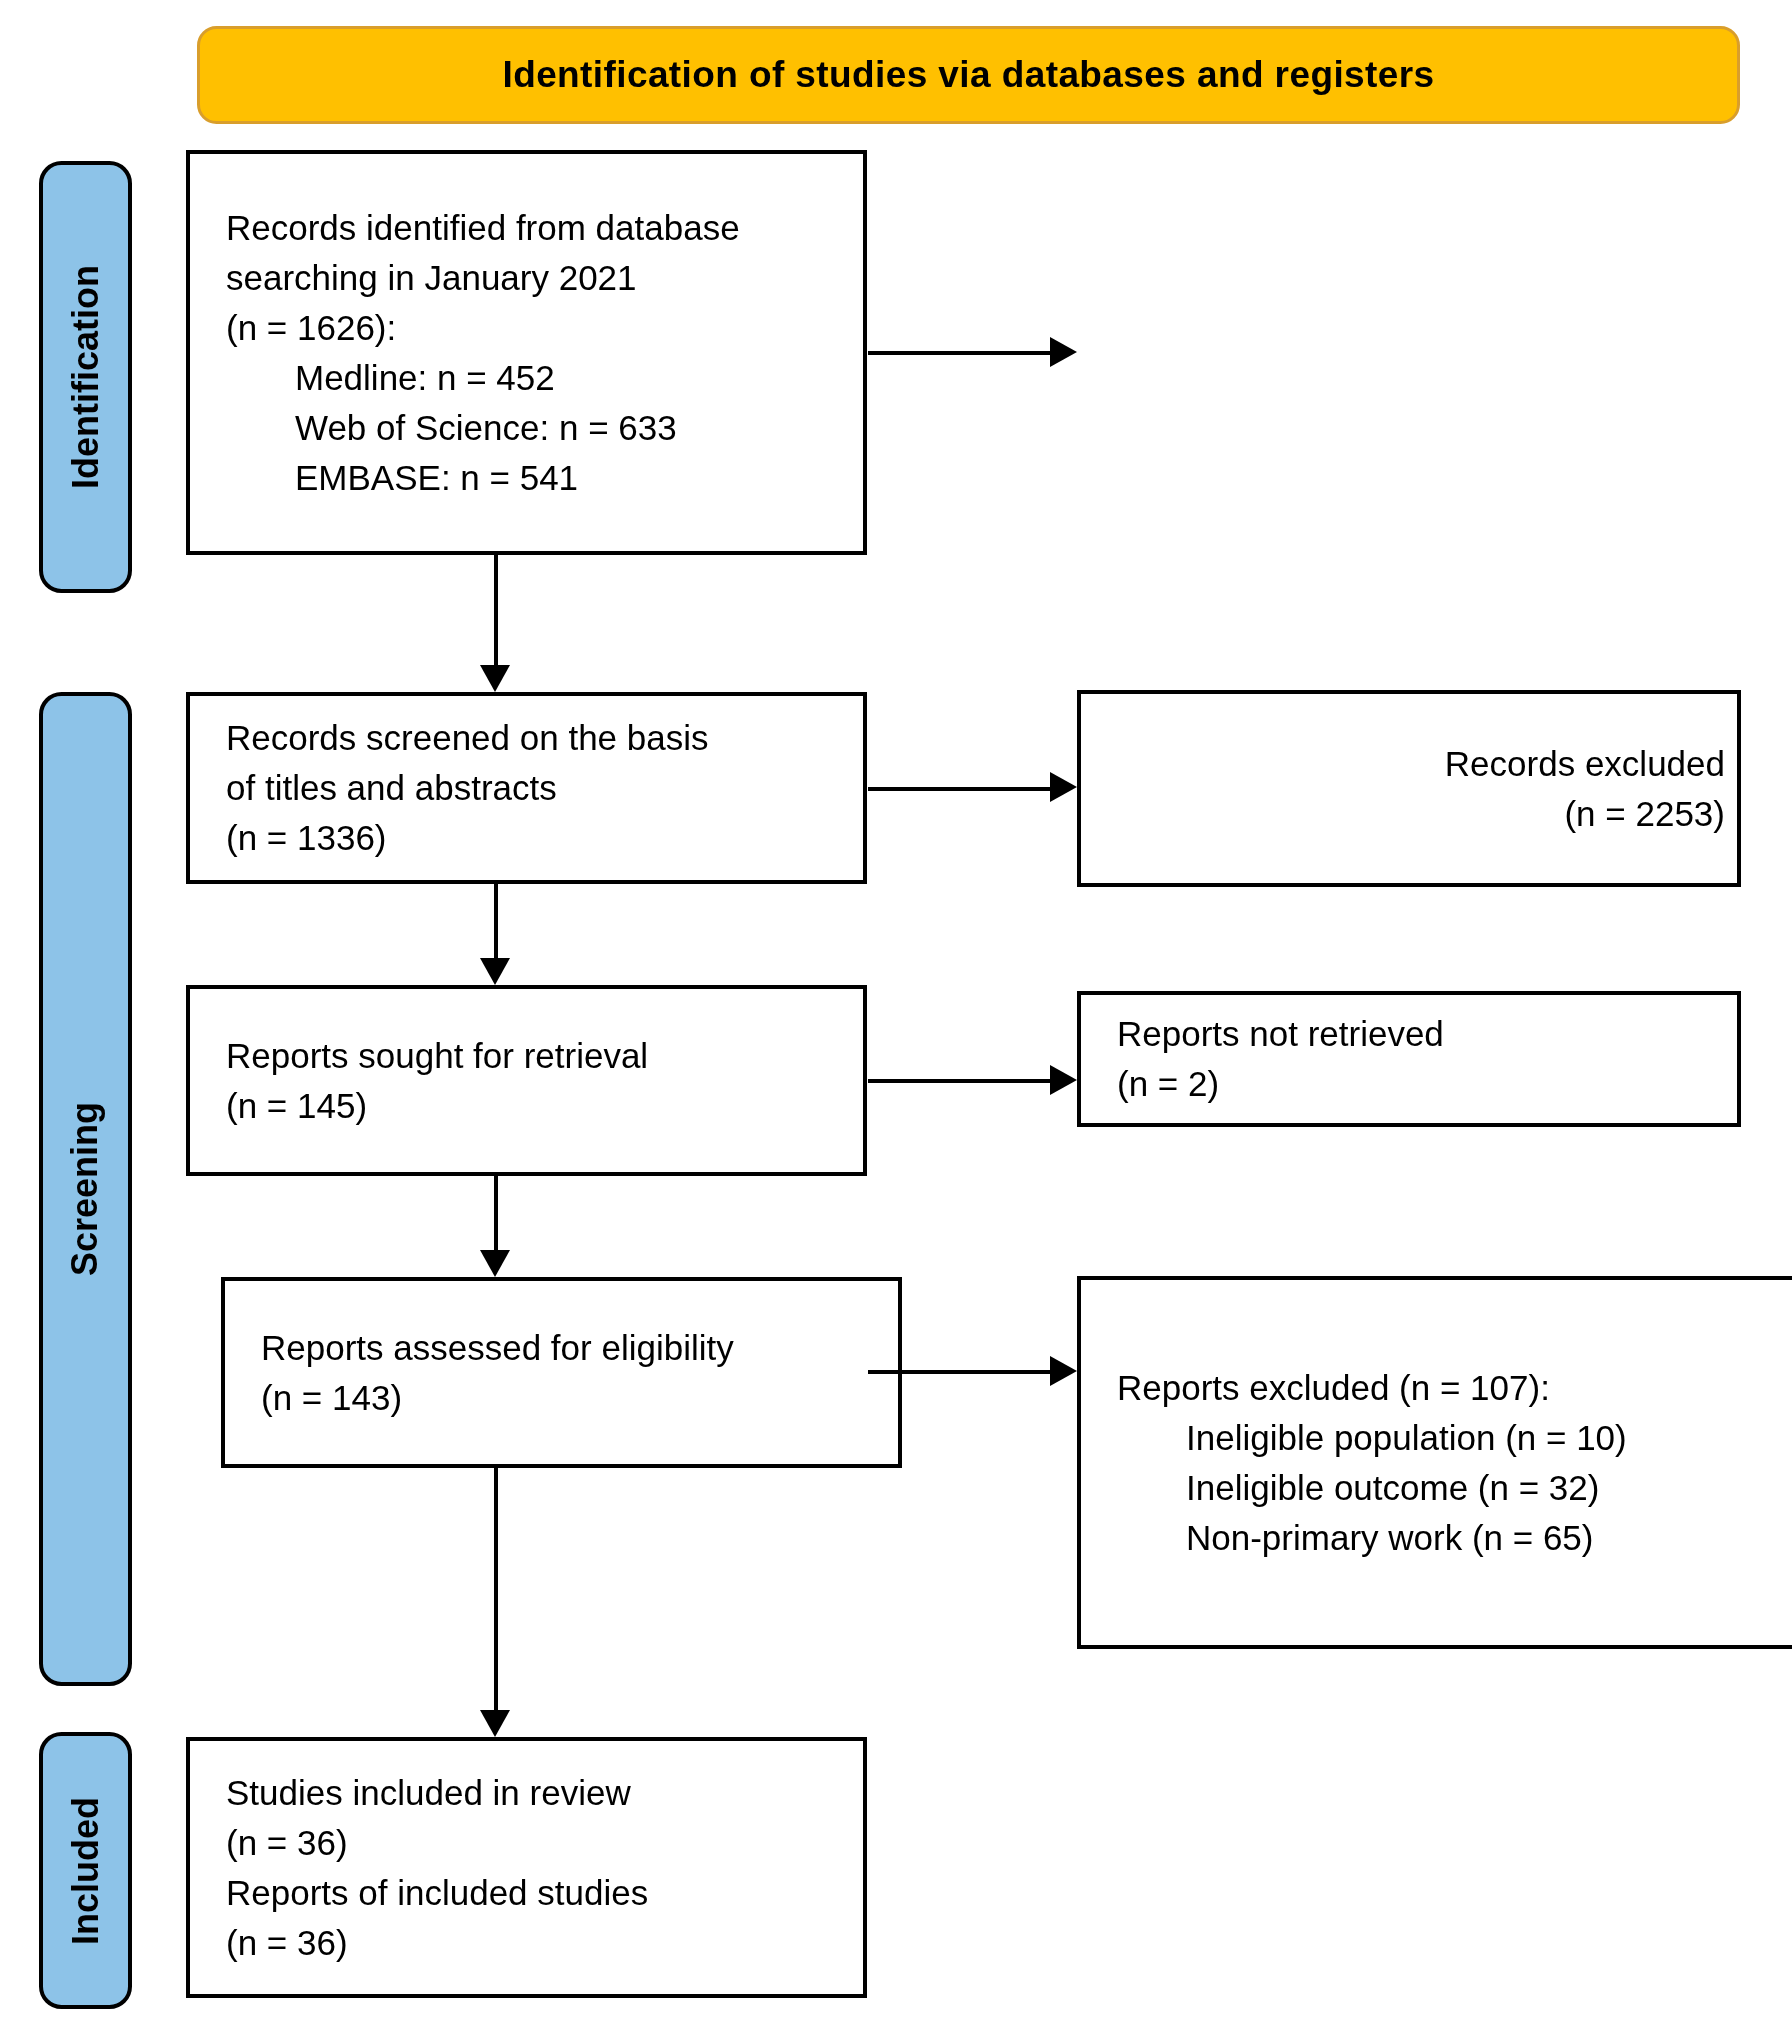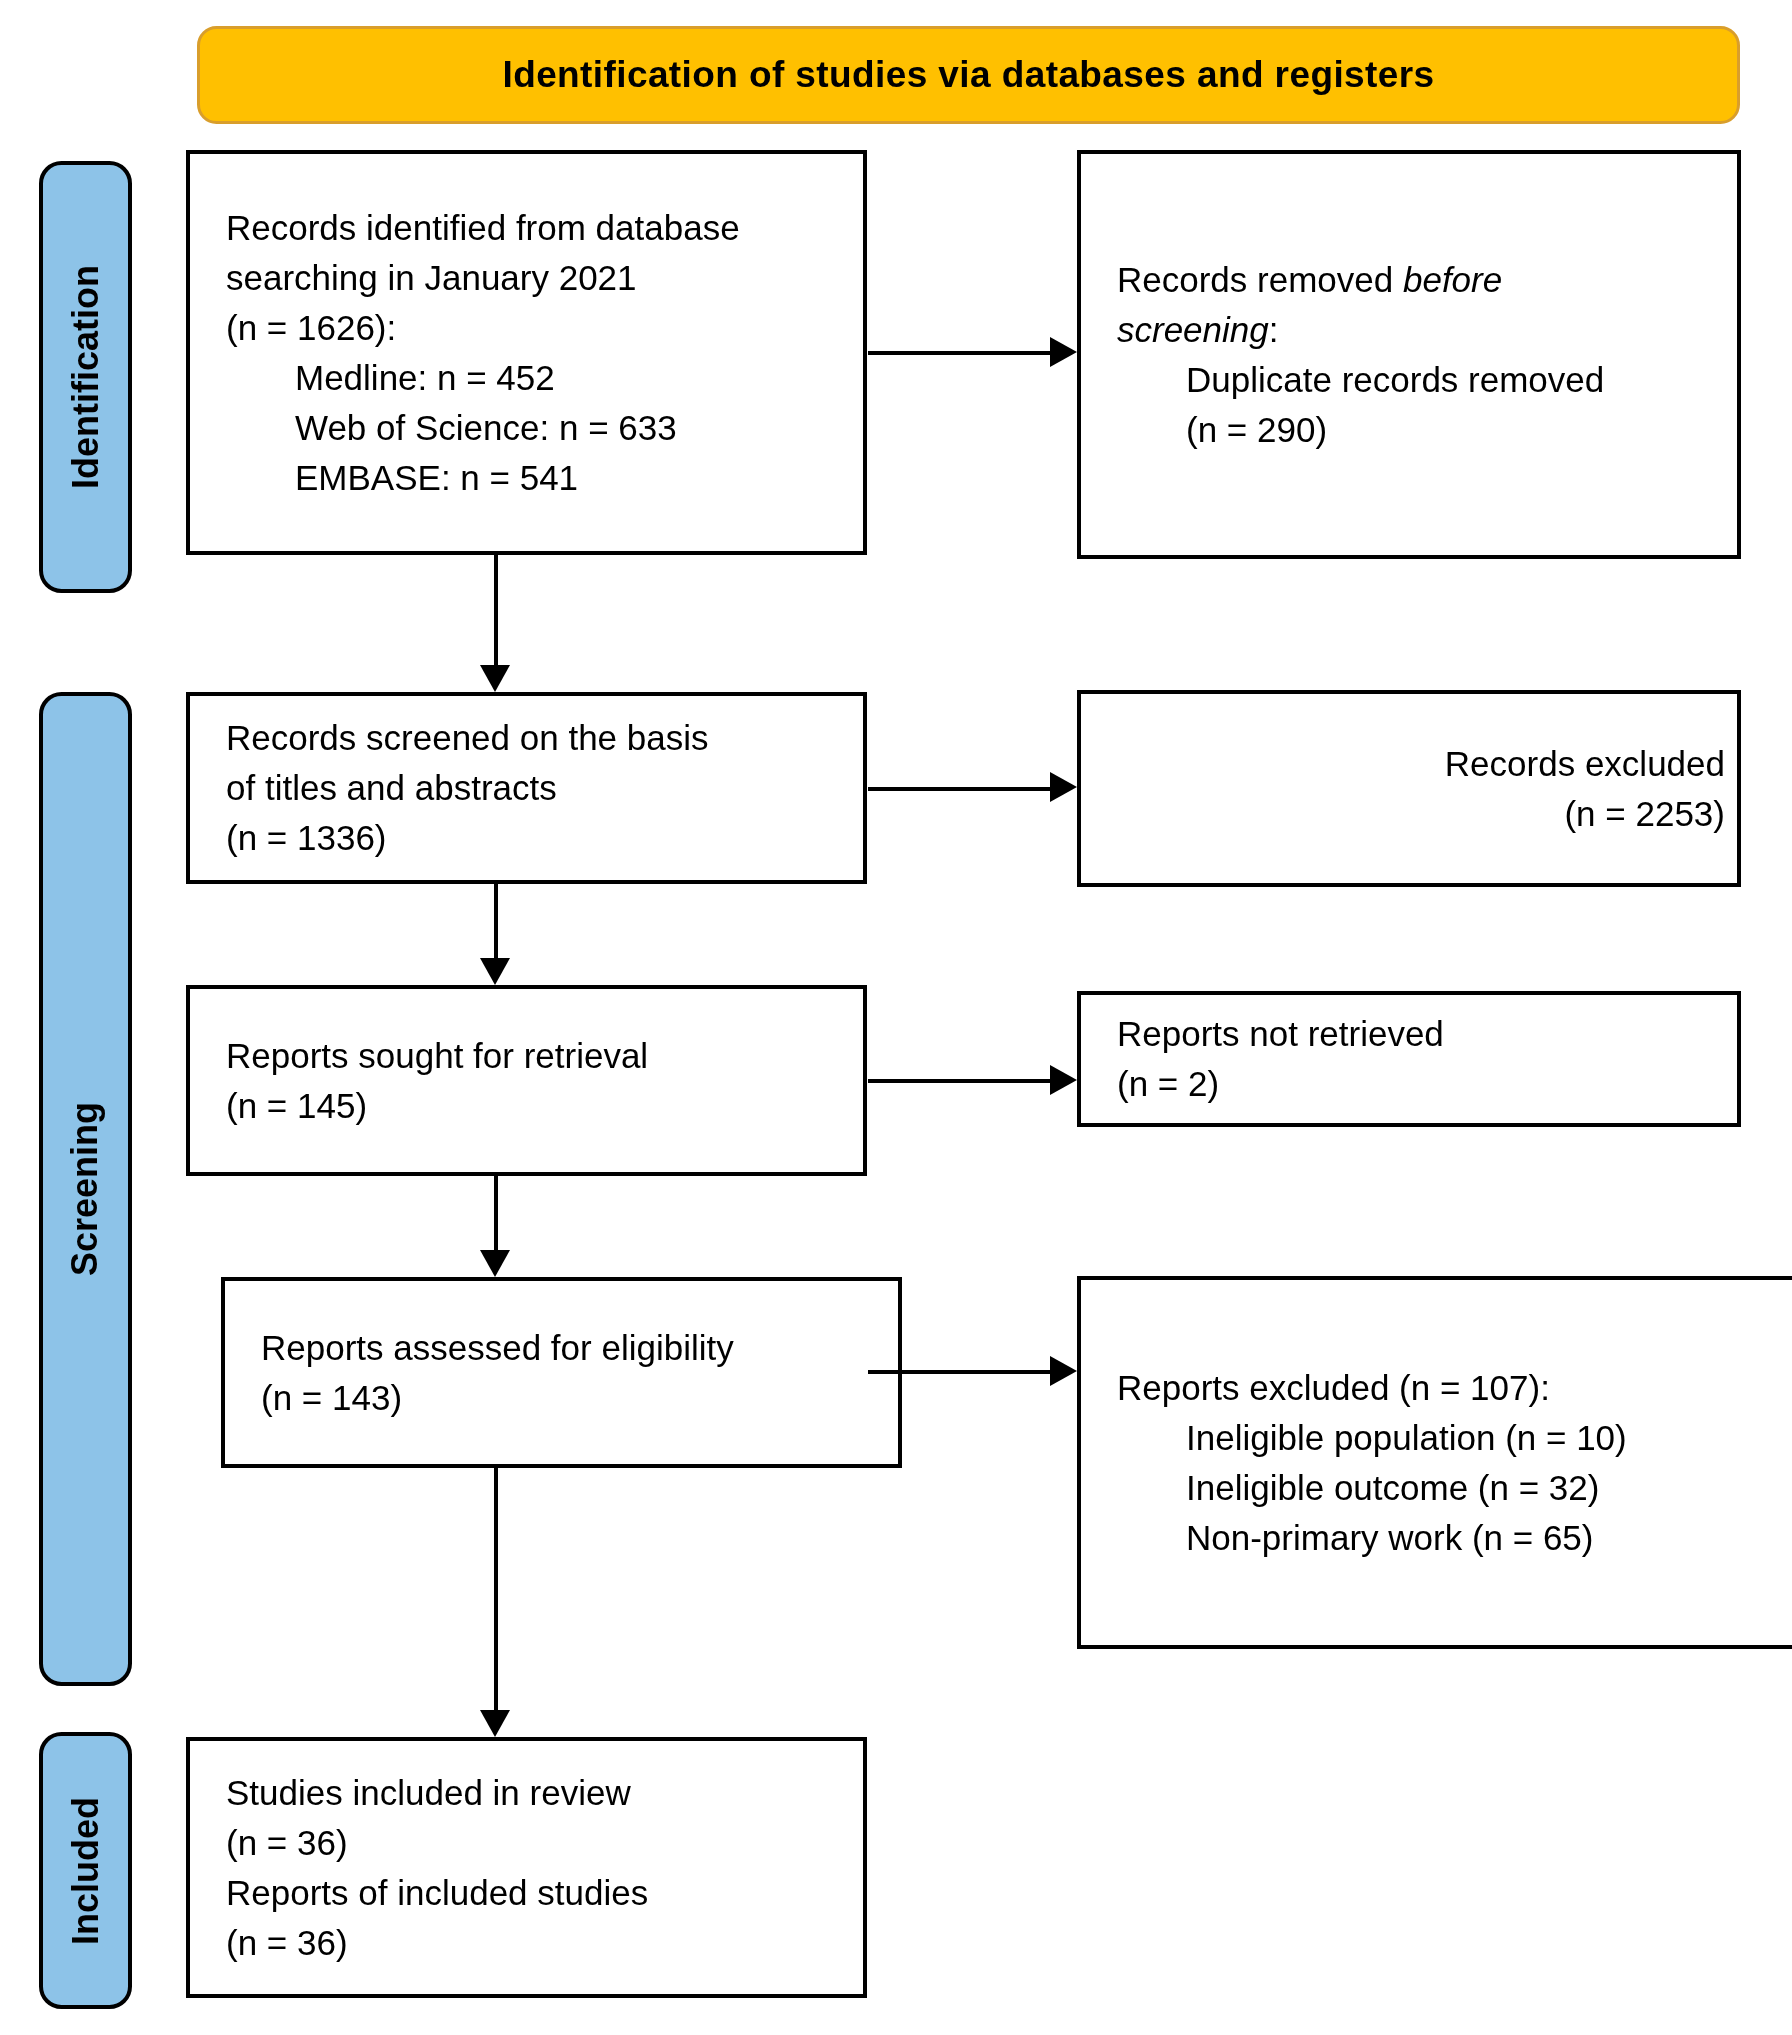--- a/index.html
+++ b/index.html
@@ -76,26 +76,20 @@
 
   <div class="box" style="left:186px;top:150px;width:681px;height:405px;">
     <div class="line">Records identified from database</div>
     <div class="line">searching in January 2021</div>
     <div class="line">(n = 1626):</div>
     <div class="line indent">Medline: n = 452</div>
     <div class="line indent">Web of Science: n = 633</div>
     <div class="line indent">EMBASE: n = 541</div>
   </div>
 
-  <div class="box" style="left:1077px;top:150px;width:664px;height:409px;">
-    <div class="line"><span>Records removed </span><span class="it">before</span></div>
-    <div class="line"><span class="it">screening</span><span>:</span></div>
-    <div class="line indent">Duplicate records removed</div>
-    <div class="line indent">(n = 290)</div>
-  </div>
 
   <div class="box" style="left:186px;top:692px;width:681px;height:192px;">
     <div class="line">Records screened on the basis</div>
     <div class="line">of titles and abstracts</div>
     <div class="line">(n = 1336)</div>
   </div>
 
   <div class="box" style="left:1077px;top:690px;width:664px;height:197px;align-items:flex-end;">
     <div class="line">Records excluded</div>
     <div class="line">(n = 2253)</div>

